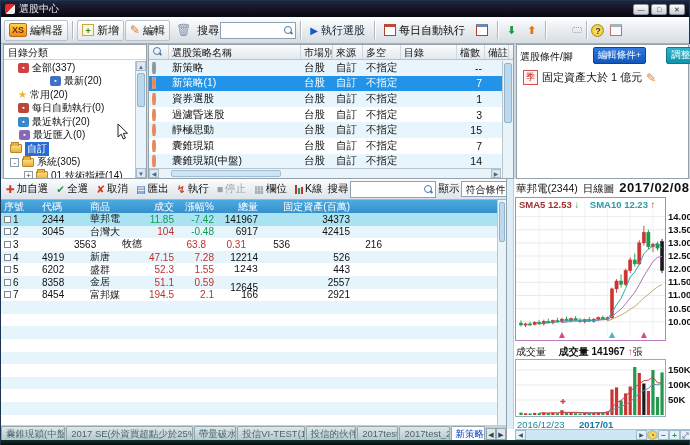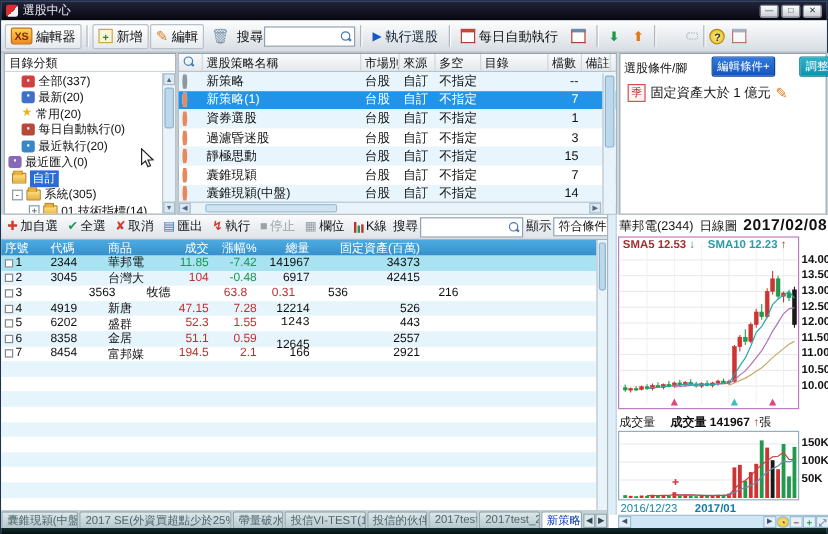--- a/index.html
+++ b/index.html
@@ -198,37 +198,37 @@
   </div>
 
   <div class="top">
     <div class="panel tree">
       <div class="tree-h">目錄分類</div>
       <div class="tree-list" id="treeList">
           <div class="titem" style="padding-left: 14px;">
             <span class="nicon" style="background: rgb(208, 64, 64);">▪</span>
             <span>全部(337)</span>
           </div>
-          <div class="titem" style="padding-left: 14px;">
+          <div class="titem" style="padding-left: 14px; justify-content: center;">
             <span class="nicon" style="background: rgb(64, 112, 200);">▪</span>
             <span>最新(20)</span>
           </div>
           <div class="titem" style="padding-left: 14px;">
             <span style="color: rgb(240, 176, 32); font-size: 10px;">★</span>
             <span>常用(20)</span>
           </div>
           <div class="titem" style="padding-left: 14px;">
             <span class="nicon" style="background: rgb(184, 72, 56);">▪</span>
             <span>每日自動執行(0)</span>
           </div>
           <div class="titem" style="padding-left: 14px;">
             <span class="nicon" style="background: rgb(56, 136, 200);">▪</span>
             <span>最近執行(20)</span>
           </div>
-          <div class="titem" style="padding-left: 3px;">
+          <div class="titem" style="padding-left: 3px; margin-left: 12px;">
             <span class="nicon" style="background: rgb(136, 104, 184);">▪</span>
             <span>最近匯入(0)</span>
           </div>
           <div class="titem" style="padding-left: 6px;">
             <span class="folder"></span>
             <span class="tsel">自訂</span>
           </div>
           <div class="titem" style="padding-left: 6px;">
             <span class="expbox">-</span>
             <span class="folder"></span>

